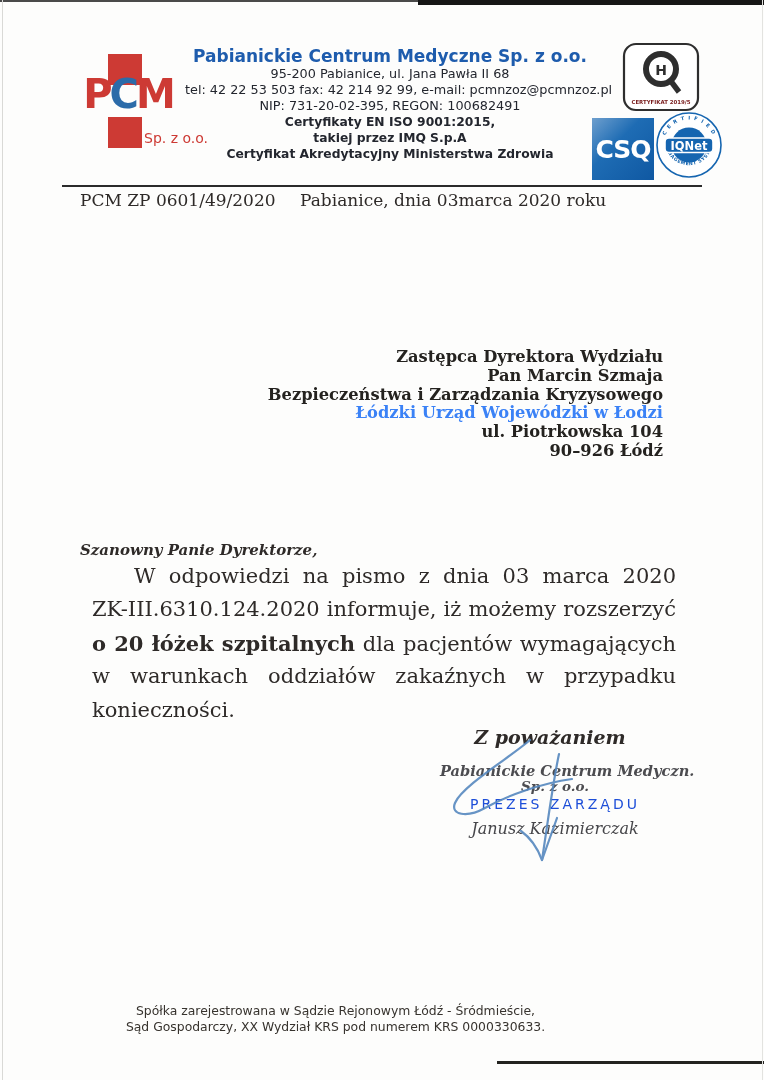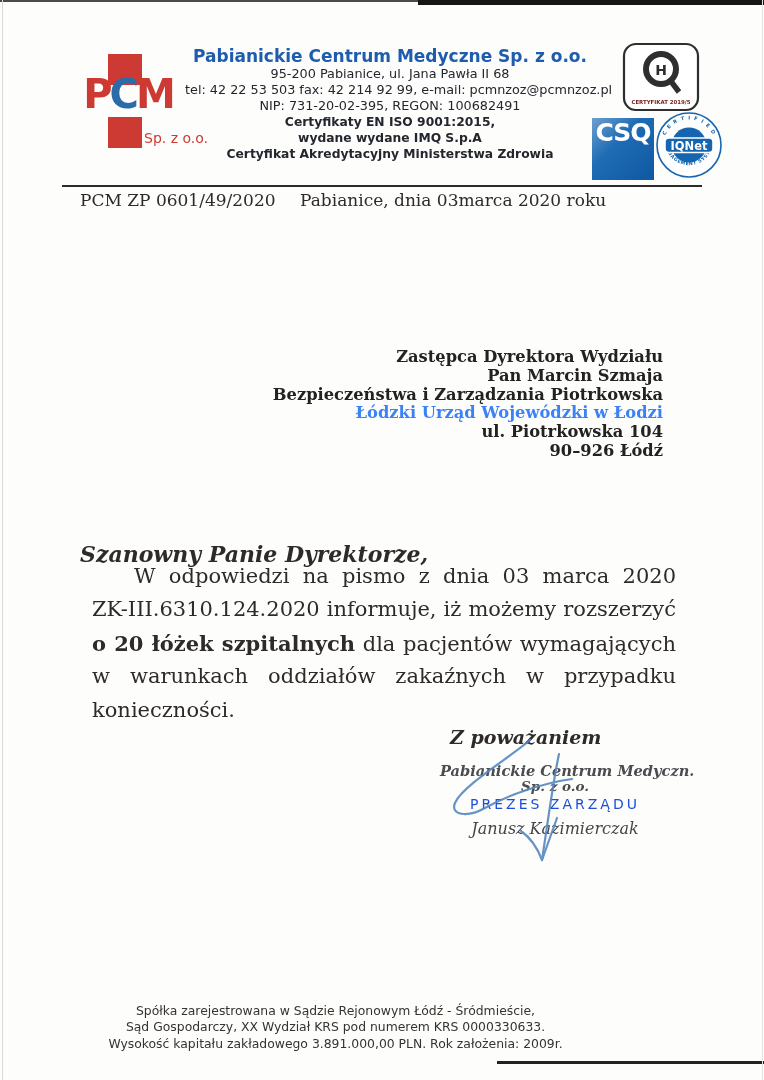--- a/index.html
+++ b/index.html
@@ -31,47 +31,47 @@
 
   .header-text{left:185px;top:46px;width:410px;text-align:center;
     font-family:"DejaVu Sans", sans-serif;color:#23262e;}
   .company-name{font-size:17px;font-weight:bold;color:#1e5cad;white-space:nowrap;}
   .h-line{font-size:12.8px;line-height:16px;white-space:nowrap;}
   .h-line.bold{font-weight:bold;font-size:12.3px;}
 
   .q-badge{left:622px;top:42px;width:78px;height:70px;}
   .csq-badge{left:592px;top:118px;width:62px;height:62px;
     background:linear-gradient(135deg,#6e9fce 0%,#1e6cb4 40%,#0f58a2 100%);
-    display:flex;align-items:flex-start;justify-content:center;
+    display:flex;align-items:center;justify-content:center;
     color:#fff;font-family:"DejaVu Sans", sans-serif;font-weight:bold;
     font-size:25px;letter-spacing:-1px;}
   .iqnet-badge{left:656px;top:112px;width:66px;height:66px;}
 
   .header-rule{left:62px;top:185px;width:640px;height:2px;background:#2b2b2b;}
 
   
   .ref-number{left:80px;top:190px;font-size:17px;}
   .letter-date{left:300px;top:190px;width:363px;font-size:17px;}
 
   
   .addressee{top:348px;right:101px;width:480px;text-align:right;
     font-weight:bold;font-size:16.3px;line-height:18.8px;color:#24221f;}
   .addressee .green{color:#3b82f6;}
 
   
-  .salutation{left:80px;top:541px;font-size:22px;font-weight:bold;font-style:italic;}
+  .salutation{left:80px;top:541px;font-size:15px;font-weight:bold;font-style:italic;}
   .body-par{left:80px;top:560px;width:584px;font-size:21px;margin-left:12px;}
   .jline{height:33.4px;overflow:hidden;text-align:justify;line-height:33.4px;}
   .jline::after{content:"";display:inline-block;width:100%;height:0;}
   .lline{height:33.4px;line-height:33.4px;}
   .indent{text-indent:42px;}
   .b{font-weight:bold;}
 
   
-  .valediction{left:450px;top:726px;width:200px;text-align:left;
+  .valediction{left:450px;top:726px;width:200px;text-align:center;
     font-size:19px;font-weight:bold;font-style:italic;}
   .stamp{left:440px;top:762px;width:230px;text-align:center;color:#4c4c50;}
   .stamp-l1{font-size:14.6px;font-weight:bold;font-style:italic;white-space:nowrap;}
   .stamp-l2{font-size:13.5px;font-weight:bold;font-style:italic;margin-top:-1px;}
   .stamp-l3{font-family:"DejaVu Sans", sans-serif;font-size:14px;letter-spacing:3px;
     color:#1d4ed8;margin-top:2px;white-space:nowrap;}
   .stamp-l4{font-size:16px;font-style:italic;color:#46464a;margin-top:7px;white-space:nowrap;}
   .signature-svg{left:430px;top:730px;width:180px;height:140px;}
 
   
@@ -93,21 +93,21 @@
   <div class="logo-sq bottom"></div>
   <div class="logo-suffix">Sp. z o.o.</div>
 </div>
 
 <div class="abs header-text">
   <div class="company-name">Pabianickie Centrum Medyczne Sp. z o.o.</div>
   <div class="h-line">95-200 Pabianice, ul. Jana Pawła II 68</div>
   <div class="h-line">tel: 42 22 53 503 fax: 42 214 92 99, e-mail: pcmnzoz@pcmnzoz.pl</div>
   <div class="h-line">NIP: 731-20-02-395, REGON: 100682491</div>
   <div class="h-line bold">Certyfikaty EN ISO 9001:2015,</div>
-  <div class="h-line bold">wydane wydane IMQ S.p.A</div>
+  <div class="h-line bold">takiej przez IMQ S.p.A</div>
   <div class="h-line bold">Certyfikat Akredytacyjny Ministerstwa Zdrowia</div>
 </div>
 
 <div class="abs q-badge">
   <svg width="78" height="70" viewBox="0 0 78 70">
     <rect x="2" y="2" width="74" height="66" rx="12" fill="#ffffff" stroke="#2e2e2e" stroke-width="2.2"></rect>
     <circle cx="39" cy="27" r="15" fill="none" stroke="#2e2e2e" stroke-width="6"></circle>
     <text x="39" y="32.5" text-anchor="middle" font-family="DejaVu Sans, sans-serif" font-weight="bold" font-size="14" fill="#2e2e2e">H</text>
     <line x1="48" y1="38" x2="57" y2="50" stroke="#2e2e2e" stroke-width="5.5"></line>
     <text x="39" y="62" text-anchor="middle" font-family="DejaVu Sans, sans-serif" font-weight="bold" font-size="5.4" fill="#7b2020">CERTYFIKAT 2019/5</text>
@@ -138,21 +138,21 @@
 </div>
 
 <div class="abs header-rule"></div>
 
 <div class="abs ref-number">PCM ZP 0601/49/2020</div>
 <div class="abs letter-date">Pabianice, dnia 03marca 2020 roku</div>
 
 <div class="abs addressee">
   <div>Zastępca Dyrektora Wydziału</div>
   <div>Pan Marcin Szmaja</div>
-  <div>Bezpieczeństwa i Zarządzania Piotrkowska</div>
+  <div>Bezpieczeństwa i Zarządzania Kryzysowego</div>
   <div class="green">Łódzki Urząd Wojewódzki w Łodzi</div>
   <div>ul. Piotrkowska 104</div>
   <div>90–926 Łódź</div>
 </div>
 
 <div class="abs salutation">Szanowny Panie Dyrektorze,</div>
 
 <div class="abs body-par">
   <div class="jline indent">W odpowiedzi na pismo z dnia 03 marca 2020 roku, znak:</div>
   <div class="jline">ZK-III.6310.124.2020 informuje, iż możemy rozszerzyć bazę łóżkową</div>
@@ -175,14 +175,13 @@
     <path d="M 100 10 C 82 26, 32 56, 25 73 C 20 85, 37 88, 55 78 C 76 66, 112 53, 142 49"></path>
     <path d="M 129 24 C 123 52, 119 84, 112 130"></path>
     <path d="M 112 130 C 106 114, 98 106, 91 101"></path>
     <path d="M 112 130 L 127 88"></path>
   </g>
 </svg>
 
 <div class="abs footer">
   <div>Spółka zarejestrowana w Sądzie Rejonowym Łódź - Śródmieście,</div>
   <div>Sąd Gospodarczy, XX Wydział KRS pod numerem KRS 0000330633.</div>
-  <div>Wysokość kapitału zakładowego 3.891.000,00 PLN. Rok założenia: 2009r.</div>
 </div>
 
 </body></html>

